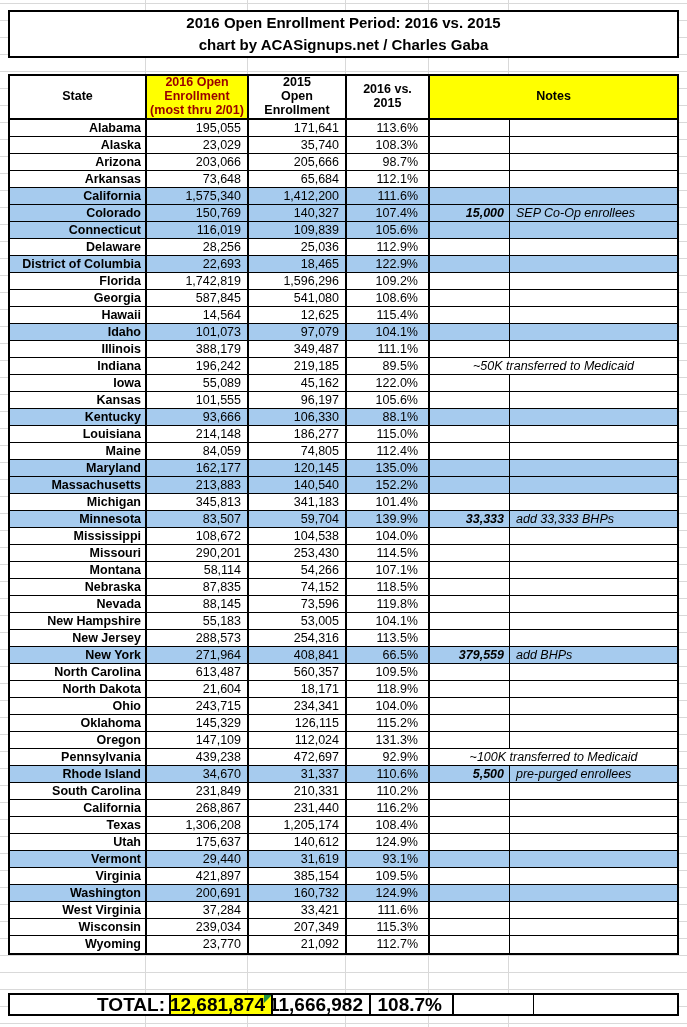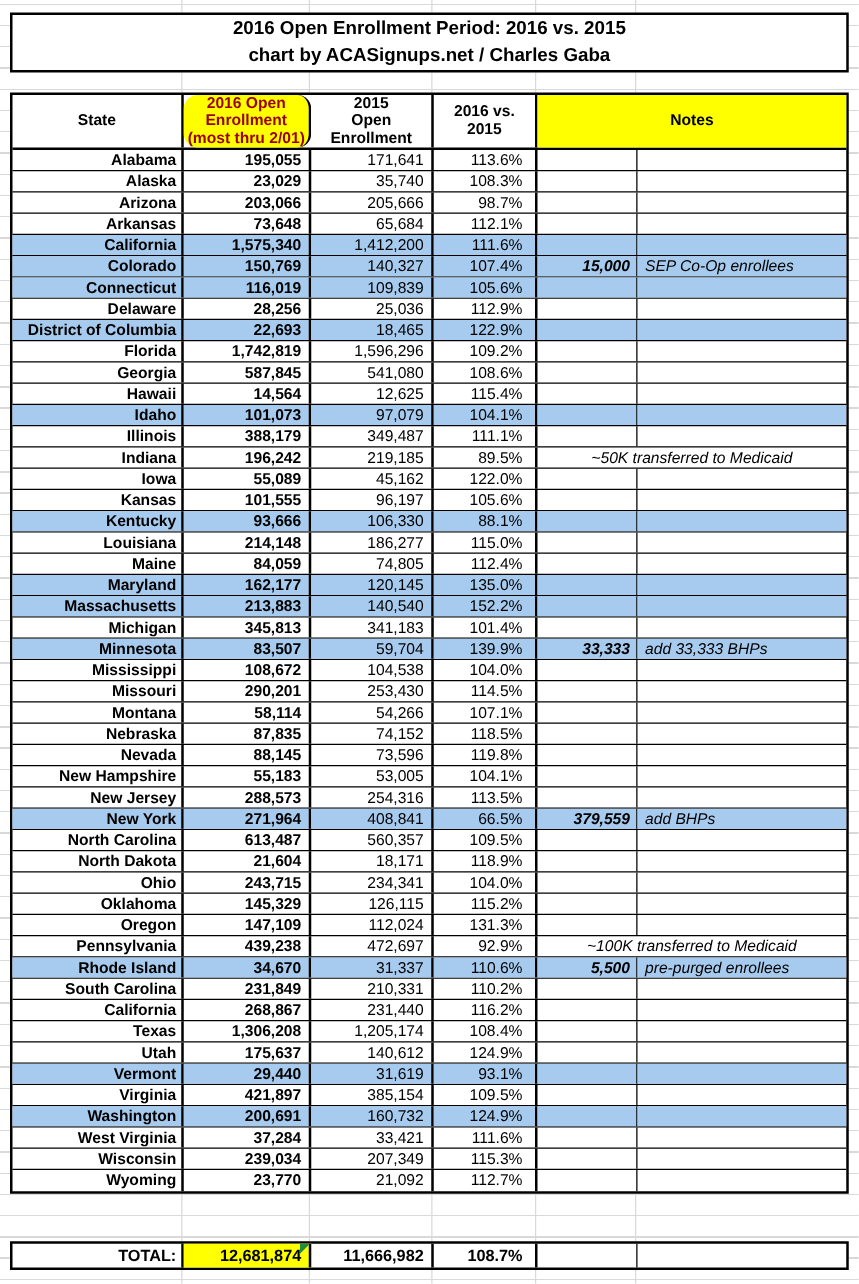--- a/index.html
+++ b/index.html
@@ -22,40 +22,40 @@
   #maintable { position:absolute; left:8px; top:74px; width:671px; z-index:2;
     background:#fff; border:2px solid #000; }
   .grid-row { display:grid; grid-template-columns:137px 102px 98px 83px 80px 1fr; }
 
   
   #thead { height:44px; border-bottom:2px solid #000; }
   #thead > div { display:flex; align-items:center; justify-content:center; text-align:center;
     font-weight:bold; font-size:12.5px; line-height:1.1; white-space:pre-line; }
   .bR2 { border-right:2px solid #000; }
   .bR1 { border-right:1px solid #000; }
-  .hd-2016 { background:#ffff00;border-radius:11px; }
+  .hd-2016 { background:#ffff00; }
   .hd-notes { background:#ffff00; grid-column:5 / 7; }
 
   
   .row { height:17px; border-bottom:1px solid #000; font-size:12.5px; line-height:15px; }
   .row:last-child { border-bottom:none; }
   .row.hl > div { background:#a6cbee; }
   .cell { display:flex; align-items:center; overflow:hidden; }
   .c-state  { justify-content:flex-end; padding-right:4px; font-weight:bold; }
-  .c-2016   { justify-content:flex-end; padding-right:6px; font-weight:bold; }
+  .c-2016   { justify-content:flex-end; padding-right:6px; font-weight:normal; }
   .c-2015   { justify-content:flex-end; padding-right:6px; }
   .c-ratio  { justify-content:flex-end; padding-right:10px; }
   .c-notenum{ justify-content:flex-end; padding-right:5px; font-weight:bold; font-style:italic; }
   .c-note   { justify-content:flex-start; padding-left:6px; font-style:italic; }
   .c-notespan { grid-column:5 / 7; justify-content:center; font-style:italic; }
 
   
   #totalbox { position:absolute; left:8px; top:993px; width:671px; height:23px; z-index:2;
     background:#fff; border:2px solid #000; }
-  #totalbox .grid-row { height:19px; font-size:13px; line-height:18px; font-weight:bold; }
+  #totalbox .grid-row { height:19px; font-size:19px; line-height:18px; font-weight:bold;margin-left:24px; }
   #totalbox .cell { position:relative; }
   .c-totallabel { justify-content:flex-end; padding-right:4px; }
   .c-total2016 { background:#ffff00; justify-content:flex-end; padding-right:6px; }
   .tri { position:absolute; right:-1px; top:0; width:0; height:0; z-index:3;
     border-left:8px solid #1e8e3e; border-bottom:8px solid transparent; }
 </style>
 </head>
 <body>
 
 <div id="stage">

